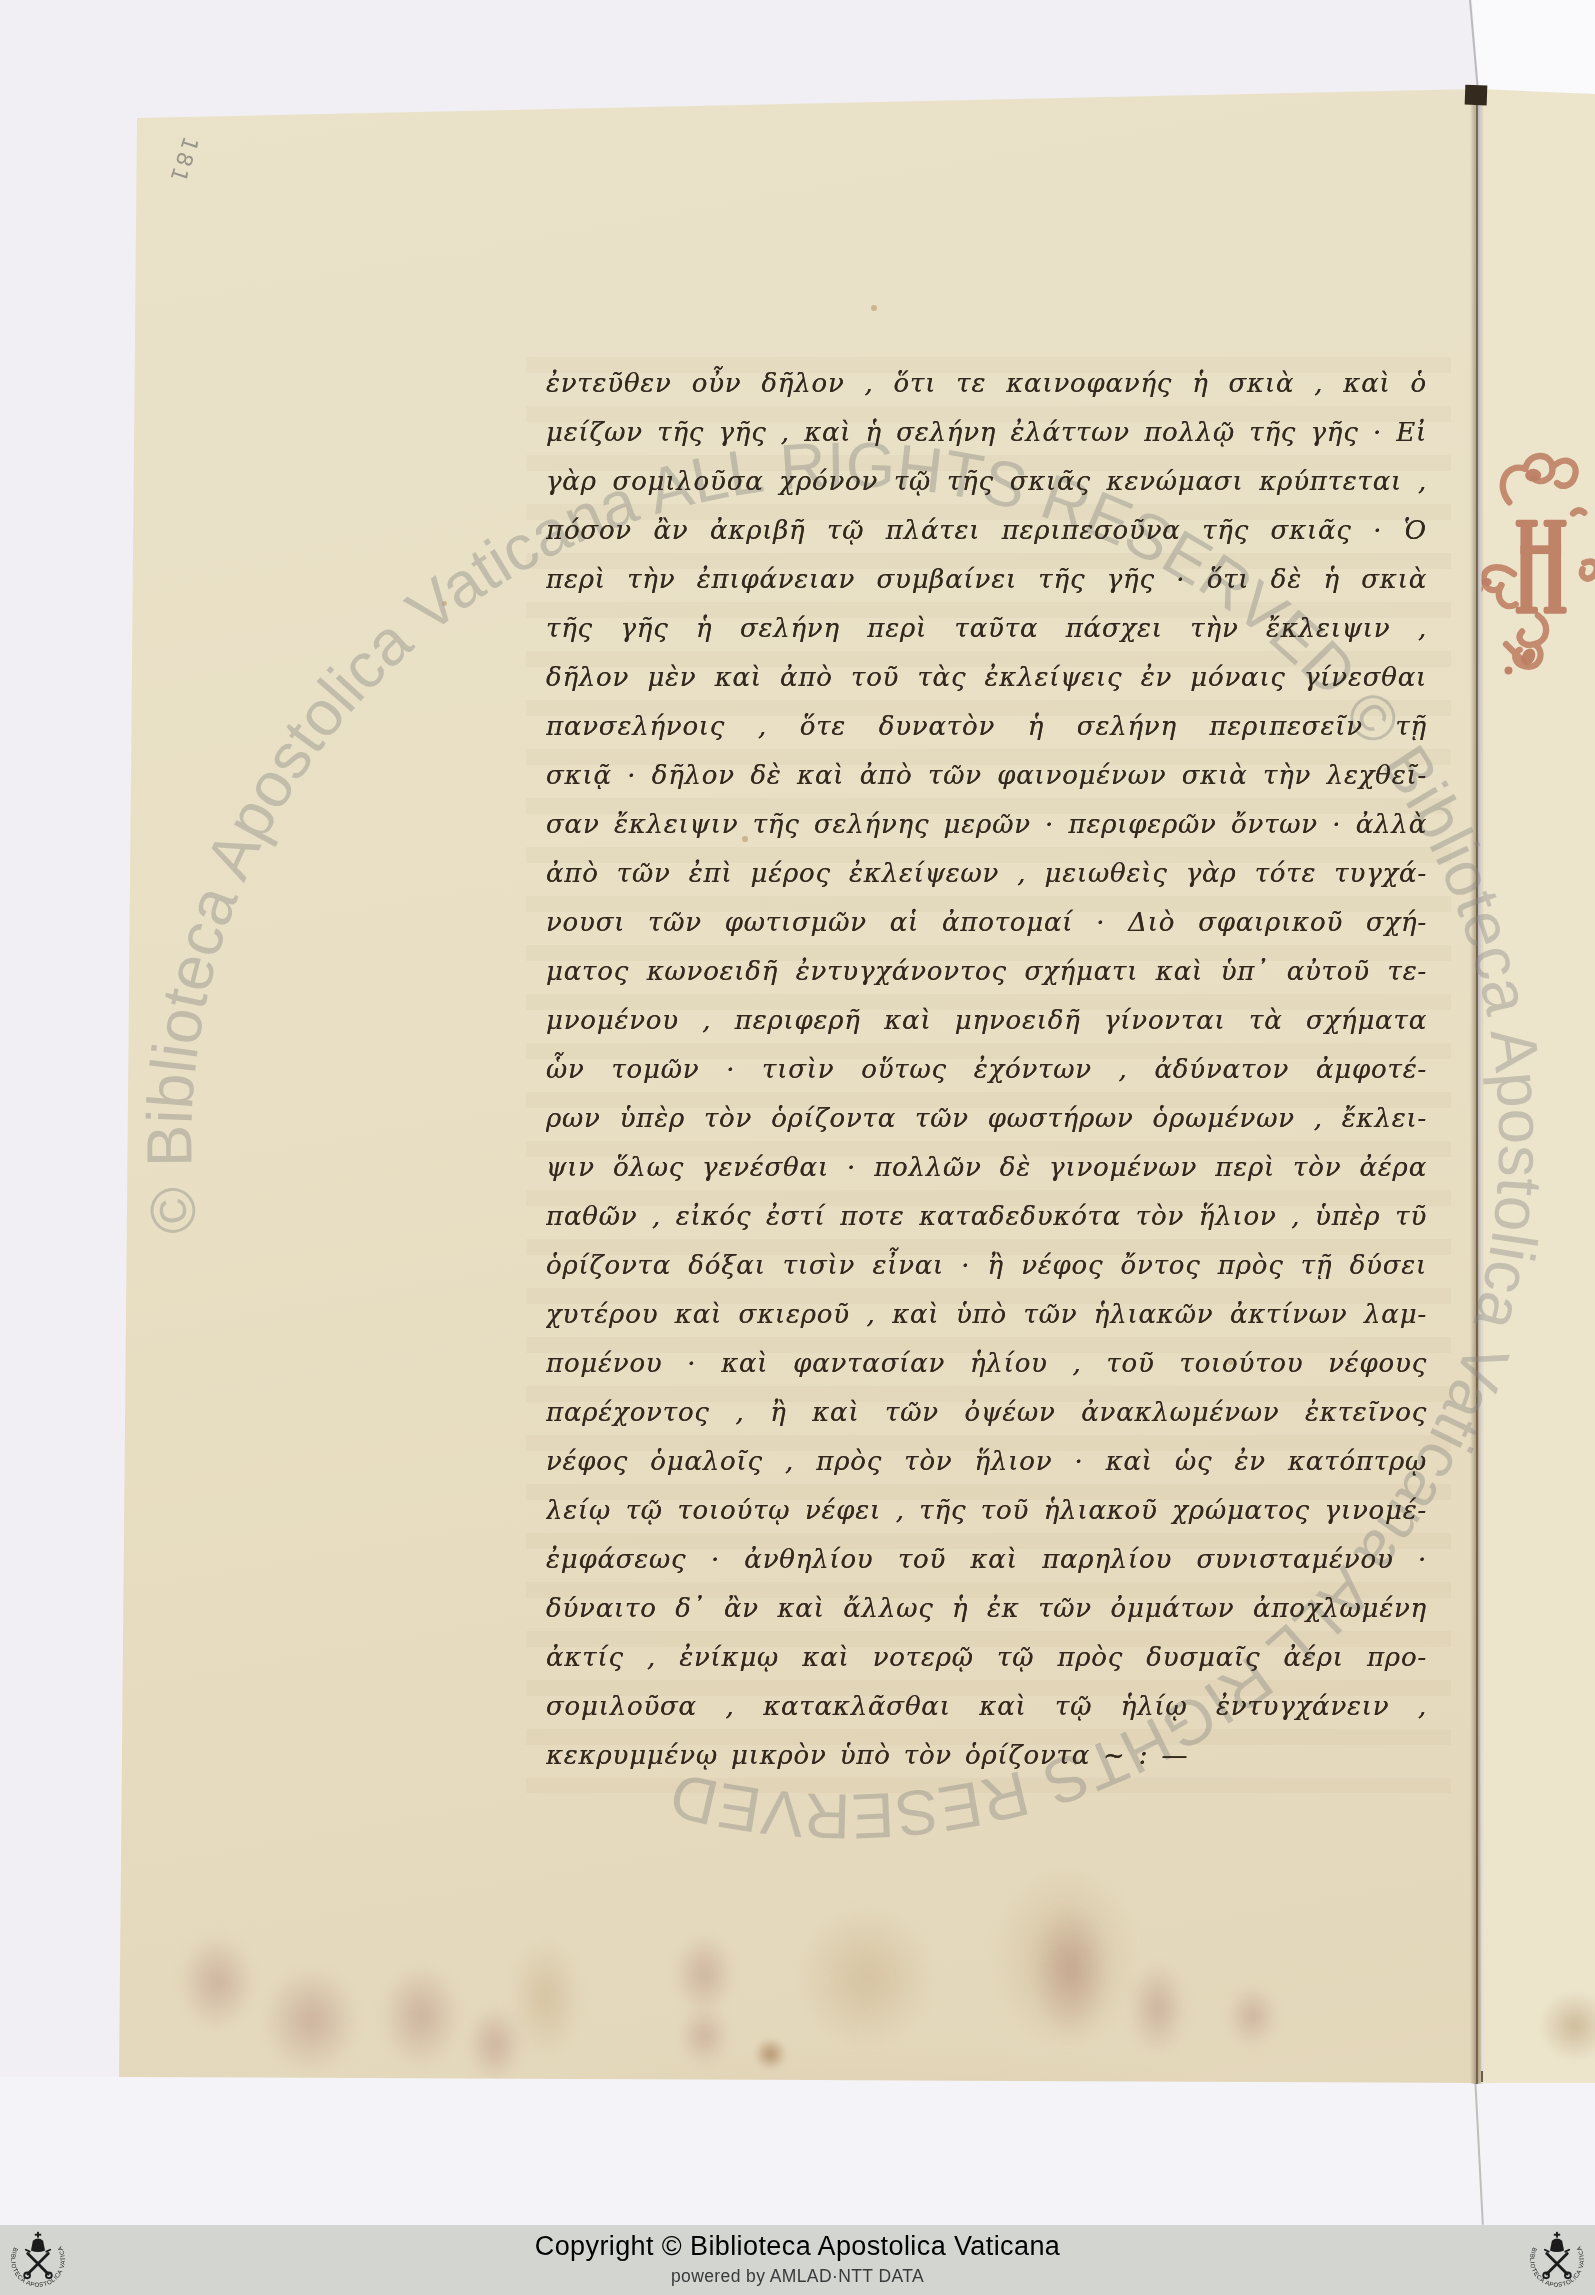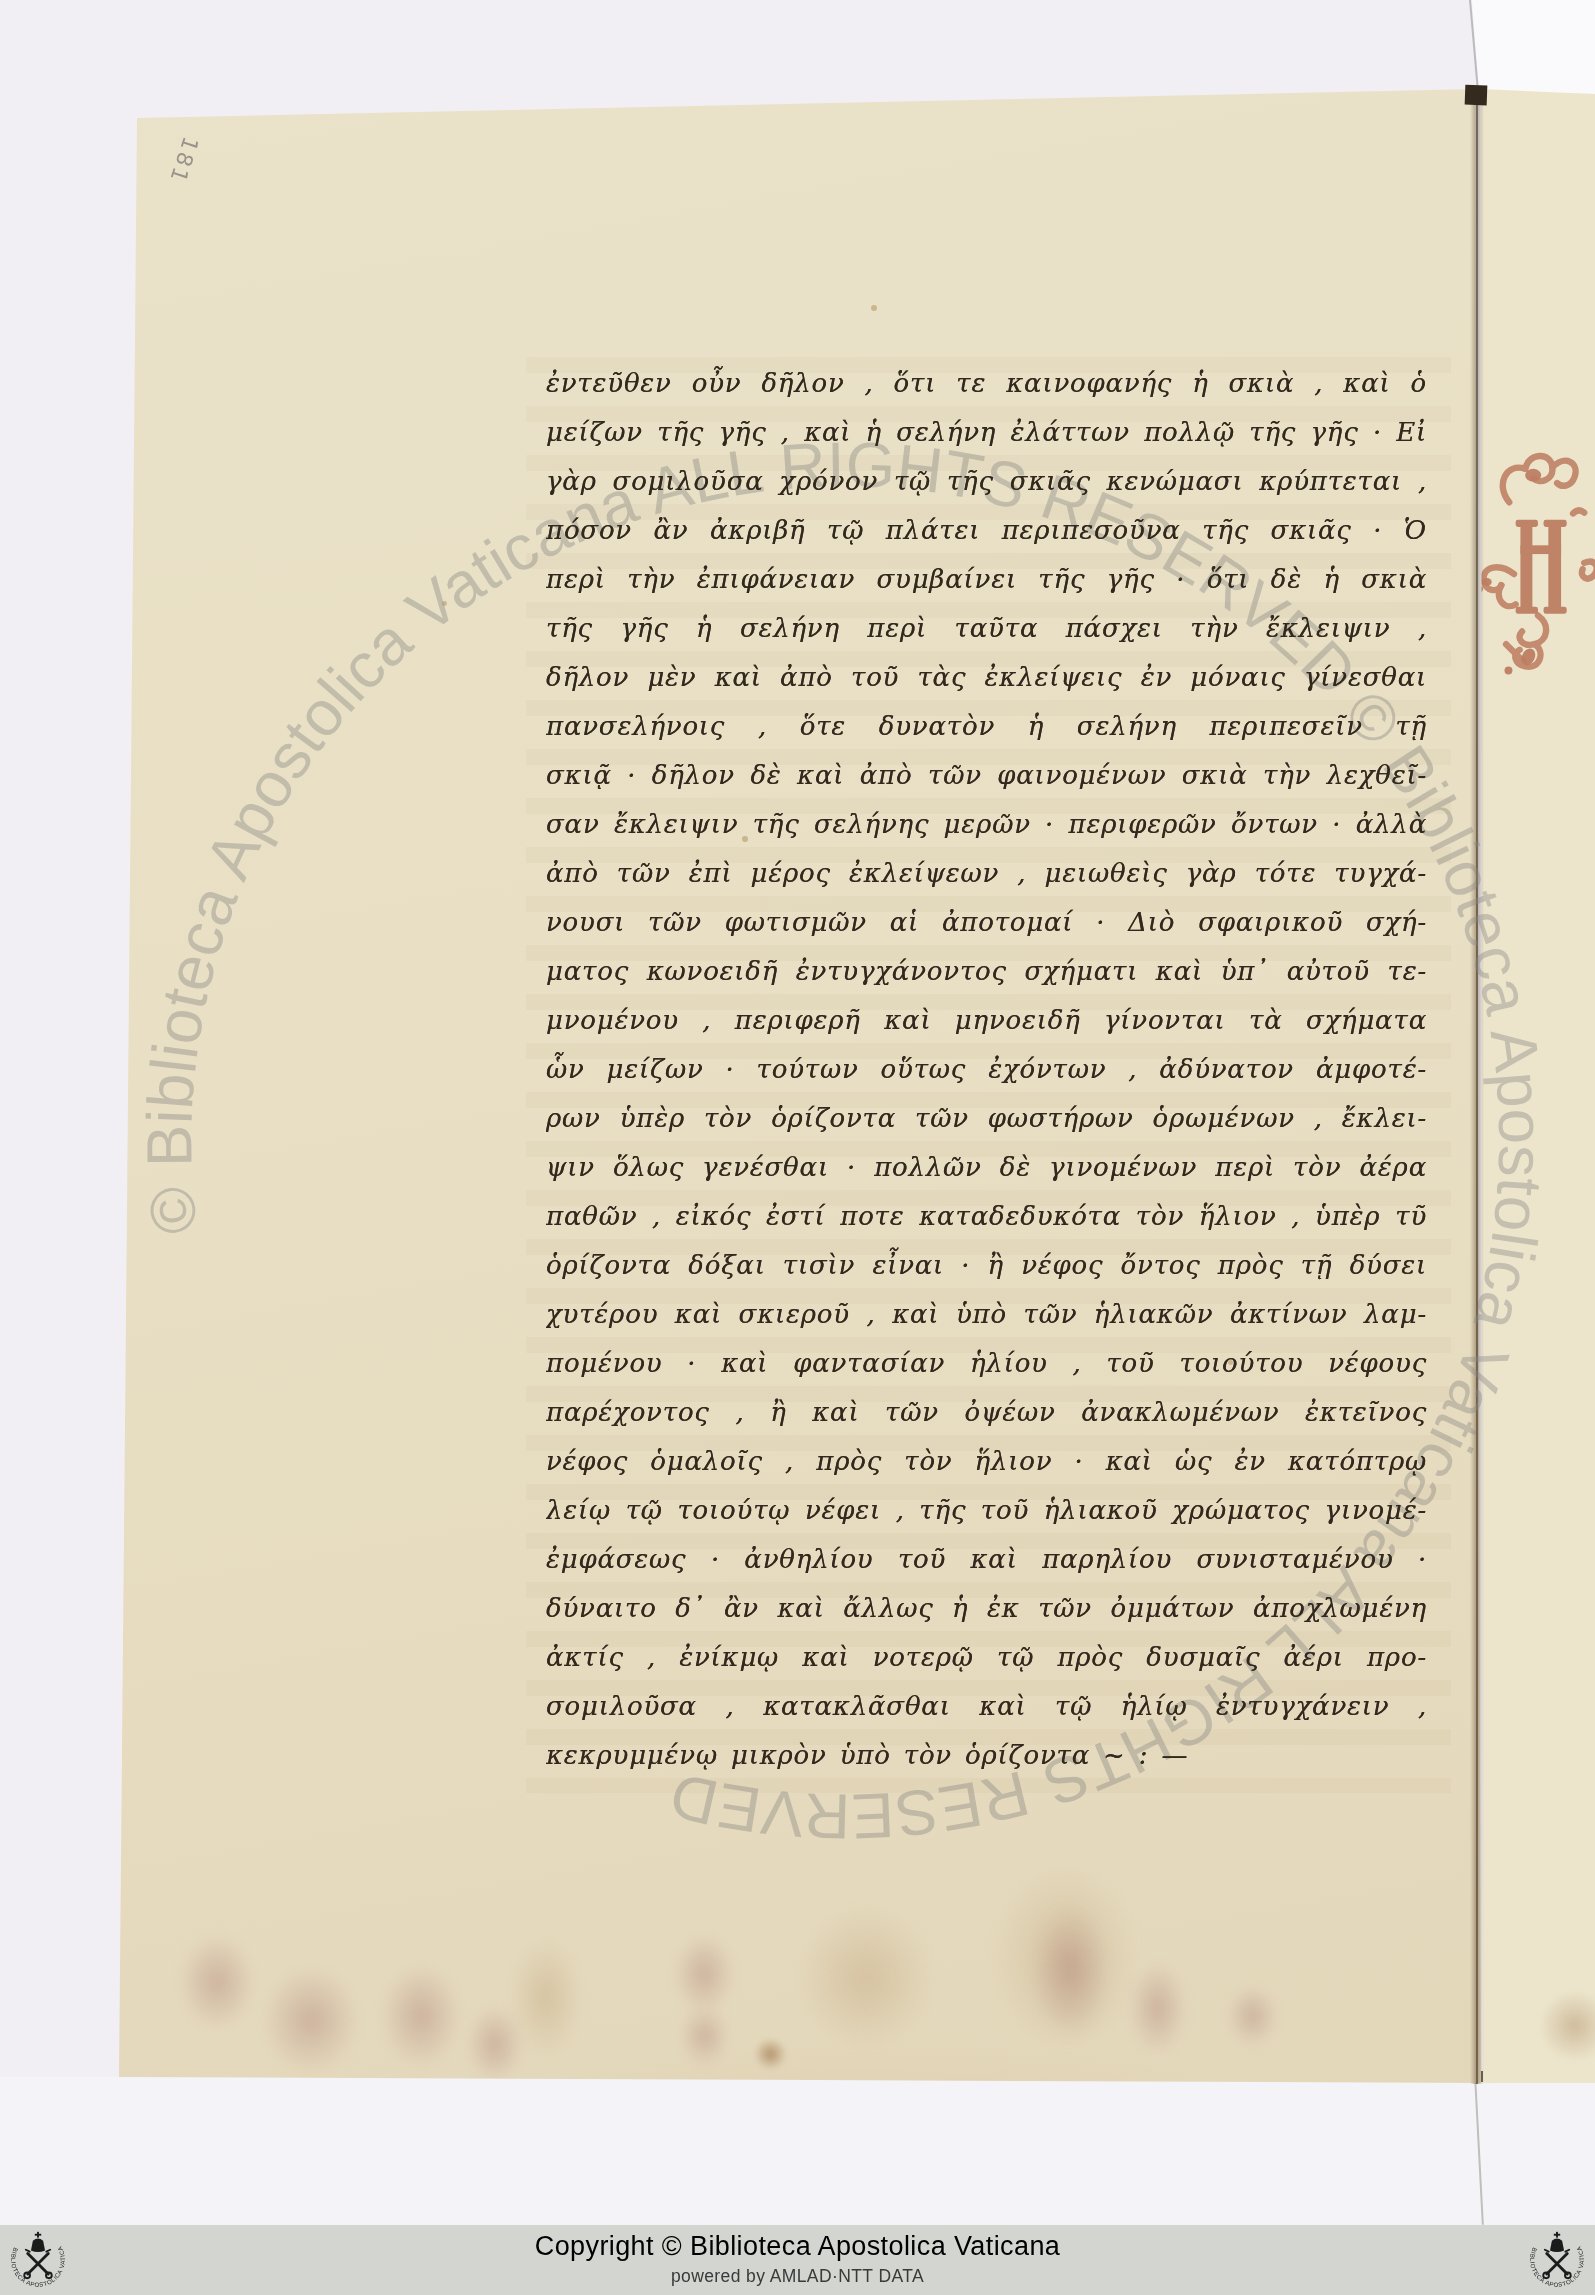--- a/index.html
+++ b/index.html
@@ -158,21 +158,21 @@
       <div class="ms-line">περὶ τὴν ἐπιφάνειαν συμβαίνει τῆς γῆς · ὅτι δὲ ἡ σκιὰ</div>
       <div class="ms-line">τῆς γῆς ἡ σελήνη περὶ ταῦτα πάσχει τὴν ἔκλειψιν ,</div>
       <div class="ms-line">δῆλον μὲν καὶ ἀπὸ τοῦ τὰς ἐκλείψεις ἐν μόναις γίνεσθαι</div>
       <div class="ms-line">πανσελήνοις , ὅτε δυνατὸν ἡ σελήνη περιπεσεῖν τῇ</div>
       <div class="ms-line">σκιᾷ · δῆλον δὲ καὶ ἀπὸ τῶν φαινομένων σκιὰ τὴν λεχθεῖ-</div>
       <div class="ms-line">σαν ἔκλειψιν τῆς σελήνης μερῶν · περιφερῶν ὄντων · ἀλλὰ δὴ καὶ</div>
       <div class="ms-line">ἀπὸ τῶν ἐπὶ μέρος ἐκλείψεων , μειωθεὶς γὰρ τότε τυγχά-</div>
       <div class="ms-line">νουσι τῶν φωτισμῶν αἱ ἀποτομαί · Διὸ σφαιρικοῦ σχή-</div>
       <div class="ms-line">ματος κωνοειδῆ ἐντυγχάνοντος σχήματι καὶ ὑπ᾽ αὐτοῦ τε-</div>
       <div class="ms-line">μνομένου , περιφερῆ καὶ μηνοειδῆ γίνονται τὰ σχήματα</div>
-      <div class="ms-line">ὧν μείζων · τούτων οὕτως ἐχόντων , ἀδύνατον ἀμφοτέ-</div>
+      <div class="ms-line">ὧν τομῶν · τισὶν οὕτως ἐχόντων , ἀδύνατον ἀμφοτέ-</div>
       <div class="ms-line">ρων ὑπὲρ τὸν ὁρίζοντα τῶν φωστήρων ὁρωμένων , ἔκλει-</div>
       <div class="ms-line">ψιν ὅλως γενέσθαι · πολλῶν δὲ γινομένων περὶ τὸν ἀέρα</div>
       <div class="ms-line">παθῶν , εἰκός ἐστί ποτε καταδεδυκότα τὸν ἥλιον , ὑπὲρ τῦ</div>
       <div class="ms-line">ὁρίζοντα δόξαι τισὶν εἶναι · ἢ νέφος ὄντος πρὸς τῇ δύσει πα-</div>
       <div class="ms-line">χυτέρου καὶ σκιεροῦ , καὶ ὑπὸ τῶν ἡλιακῶν ἀκτίνων λαμ-</div>
       <div class="ms-line">πομένου · καὶ φαντασίαν ἡλίου , τοῦ τοιούτου νέφους</div>
       <div class="ms-line">παρέχοντος , ἢ καὶ τῶν ὀψέων ἀνακλωμένων ἐκτεῖνος</div>
       <div class="ms-line">νέφος ὁμαλοῖς , πρὸς τὸν ἥλιον · καὶ ὡς ἐν κατόπτρῳ</div>
       <div class="ms-line">λείῳ τῷ τοιούτῳ νέφει , τῆς τοῦ ἡλιακοῦ χρώματος γινομέ-</div>
       <div class="ms-line">ἐμφάσεως · ἀνθηλίου τοῦ καὶ παρηλίου συνισταμένου ·</div>

